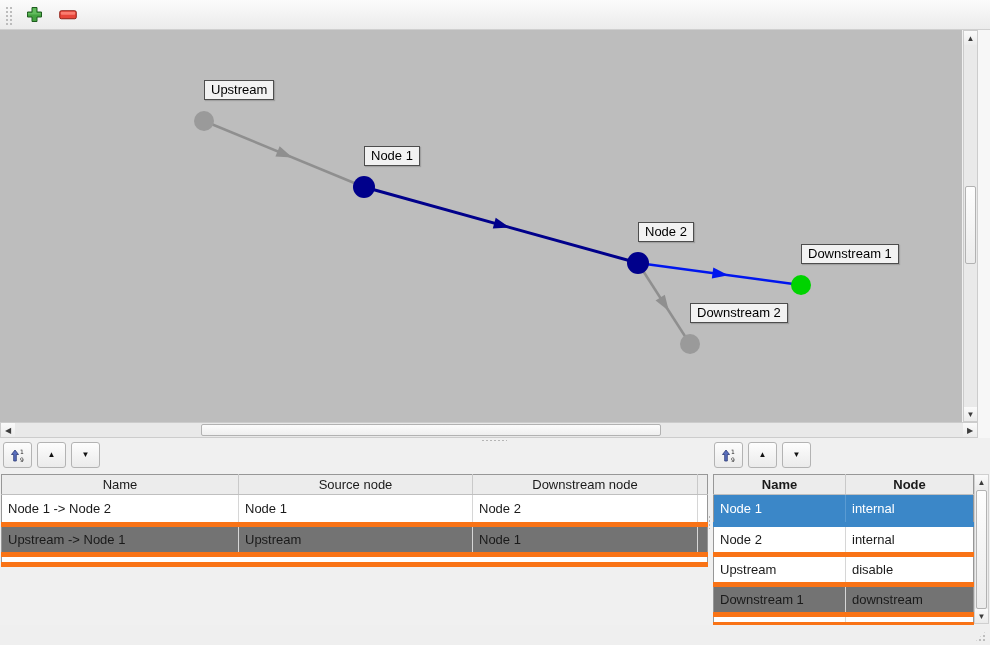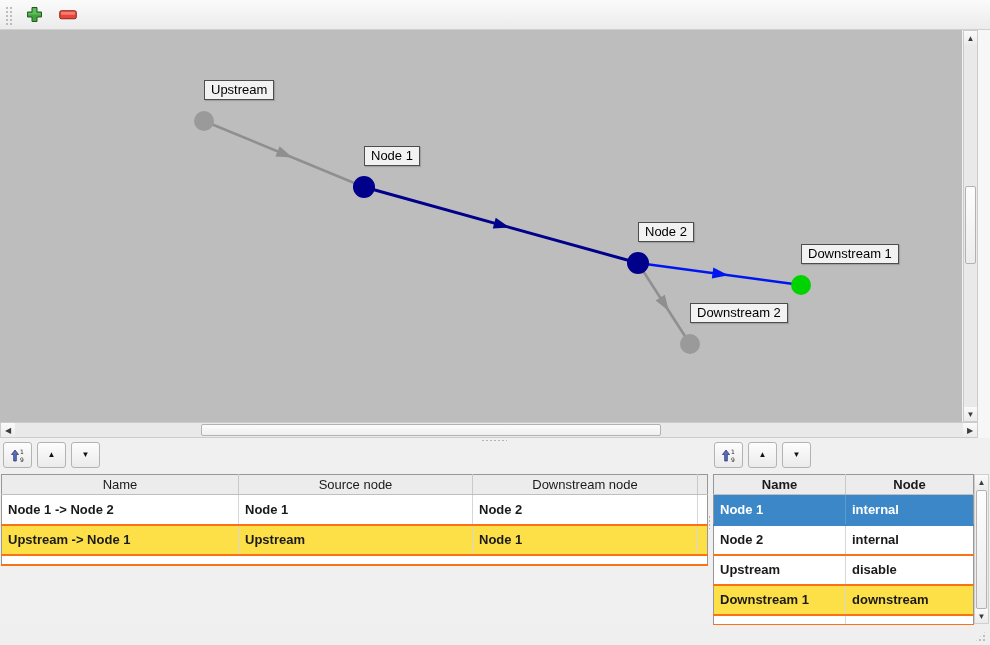--- a/index.html
+++ b/index.html
@@ -51,23 +51,23 @@
 
   
   table { border-collapse:collapse; table-layout:fixed; background:#fff; }
   .grid { position:absolute; top:474px; border:1px solid #979797; }
   #left-table { left:1px; width:706px; }
   #right-table { left:713px; width:260px; }
   th { background:#ececec; border-right:1px solid #c9c9c9; border-bottom:1px solid #bfbfbf;
     height:20px; font-size:13px; text-align:center; padding:0 4px;margin-top:28px; }
   #left-table th { font-weight:normal; }
   #right-table th { font-weight:bold; }
-  td { height:30px; border-right:1px solid #d6d6d6; border-bottom:2px solid #f97316;
-    padding:0 6px; font-size:13px; white-space:nowrap; overflow:hidden;font-weight:bold; }
-  tr.stripe td { background:#fde047; }
+  td { height:30px; border-right:1px solid #d6d6d6; border-bottom:5px solid #f97316;
+    padding:0 6px; font-size:13px; white-space:nowrap; overflow:hidden; }
+  tr.stripe td { background:#737373; }
   tr.selected td { background:#3b87c8; color:#ffffff; border-right-color:#5a9bd2; border-bottom-color:#3b87c8; }
   td.last, th.last { border-right:none; }
   tr.empty td { height:10px; background:#fff; }
 
   
   #rt-scroll { position:absolute; left:974px; top:474px; width:15px; height:150px; background:#ececec; border:1px solid #cfcfcf; }
   #rt-scroll .sb-arrow { left:0; width:13px; height:14px; }
   #rt-scroll .sb-thumb { left:1px; top:15px; width:11px; height:119px; }
 
   

